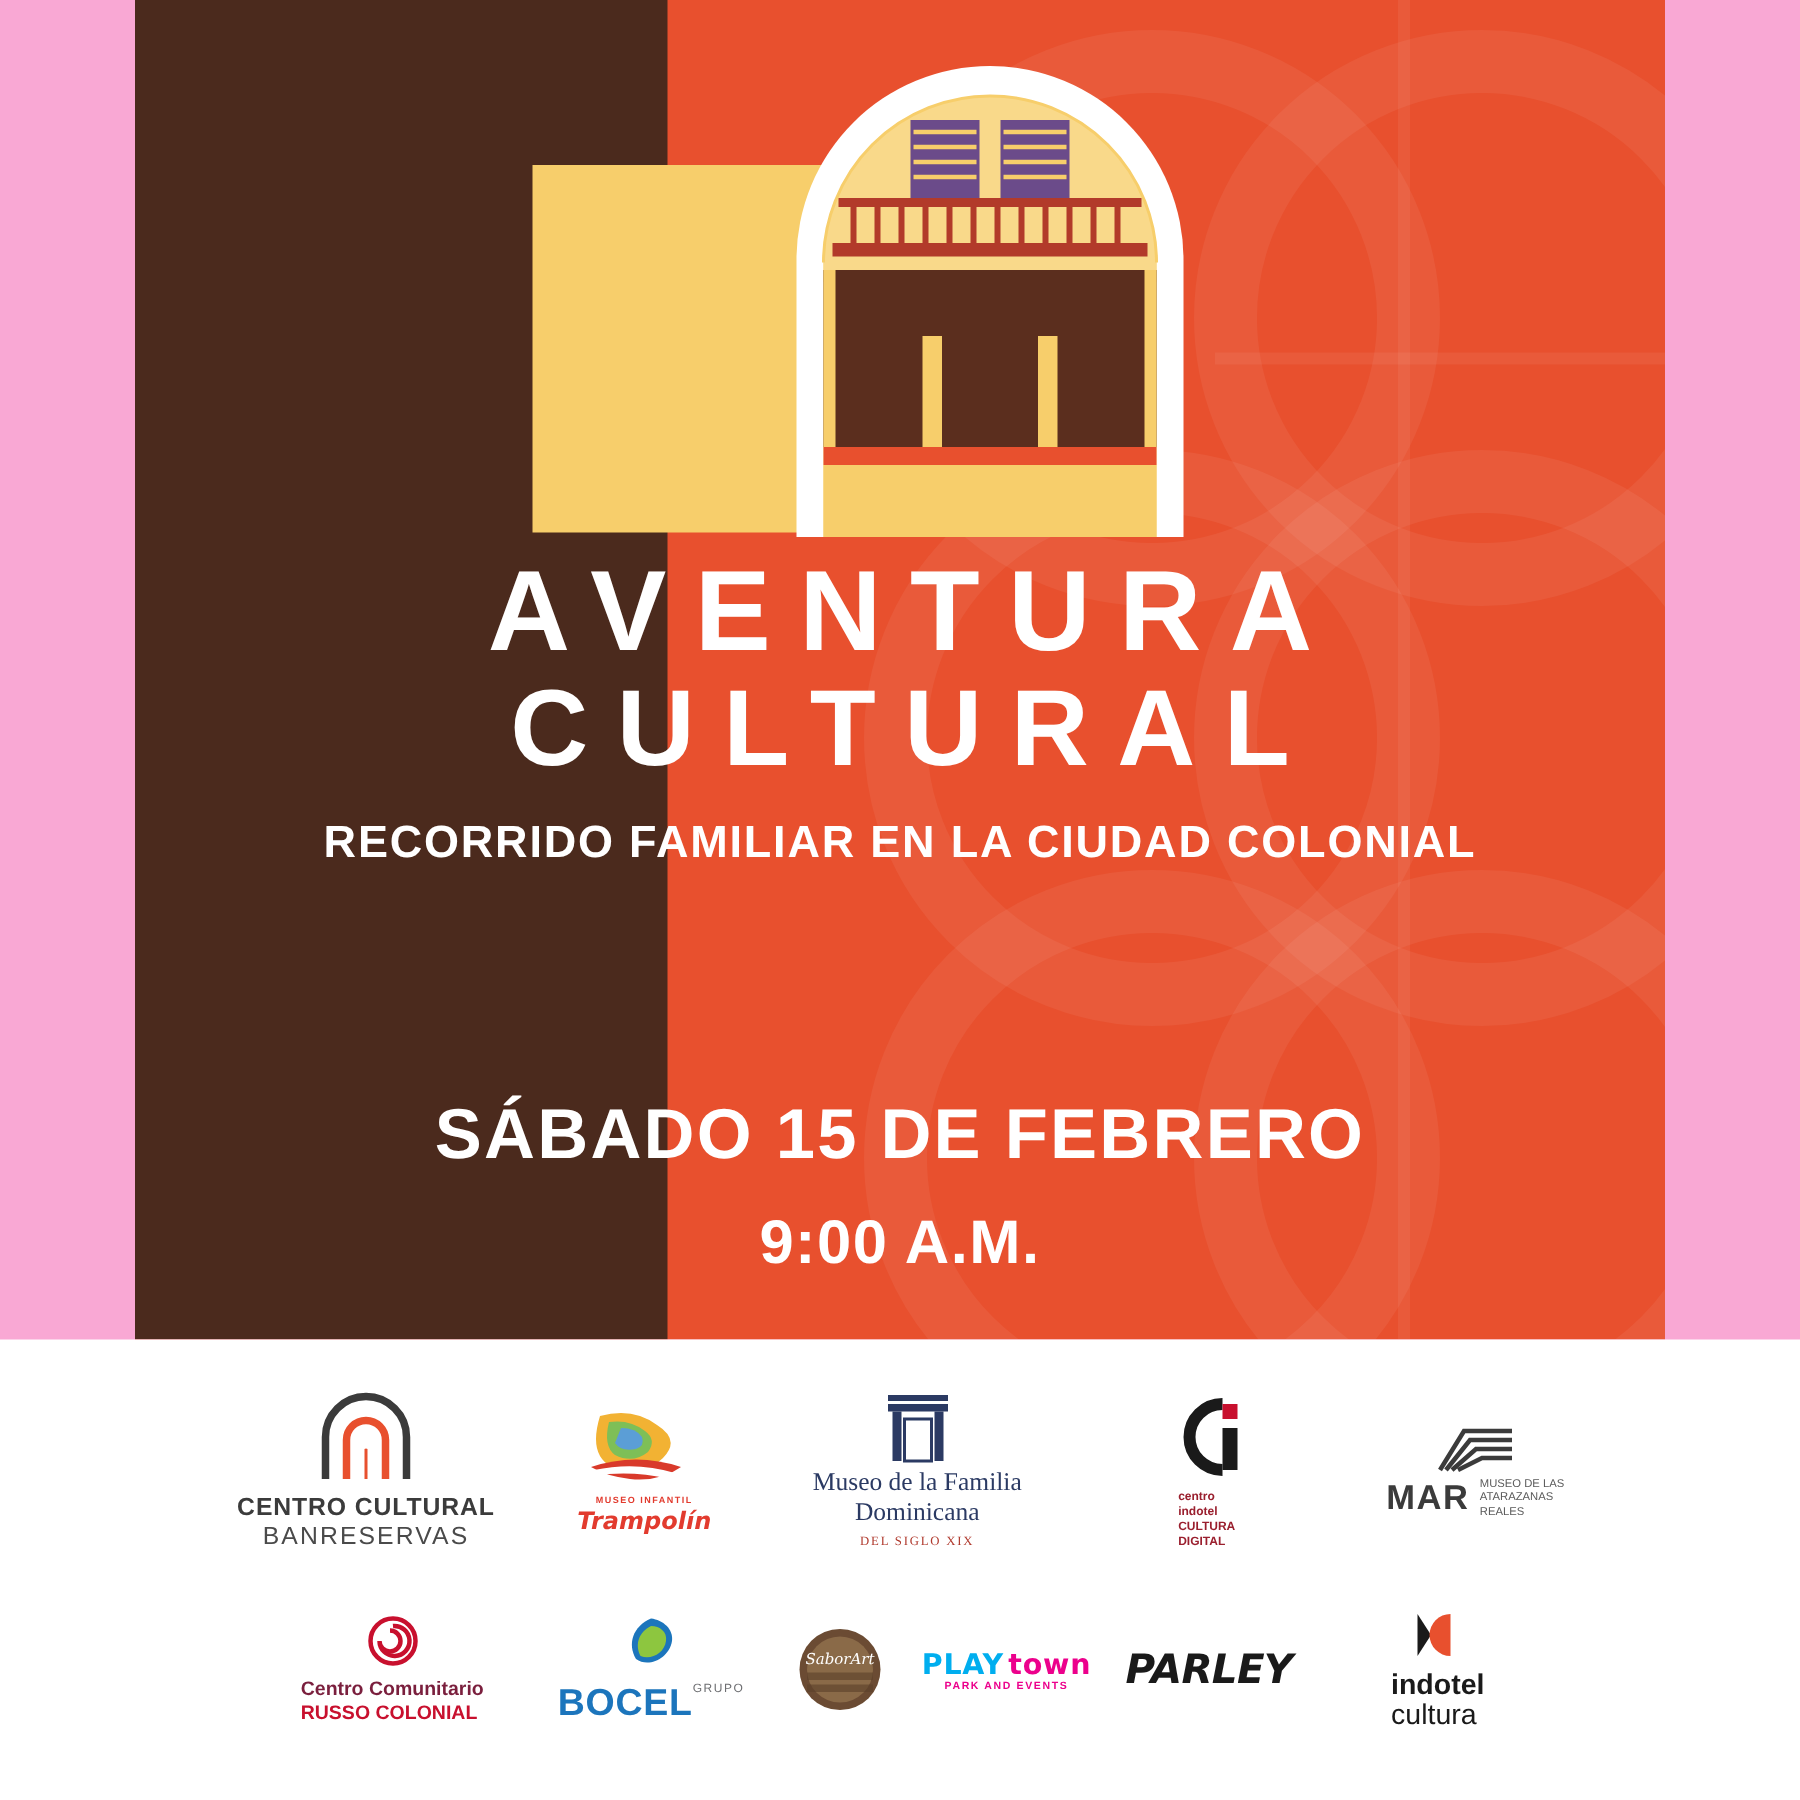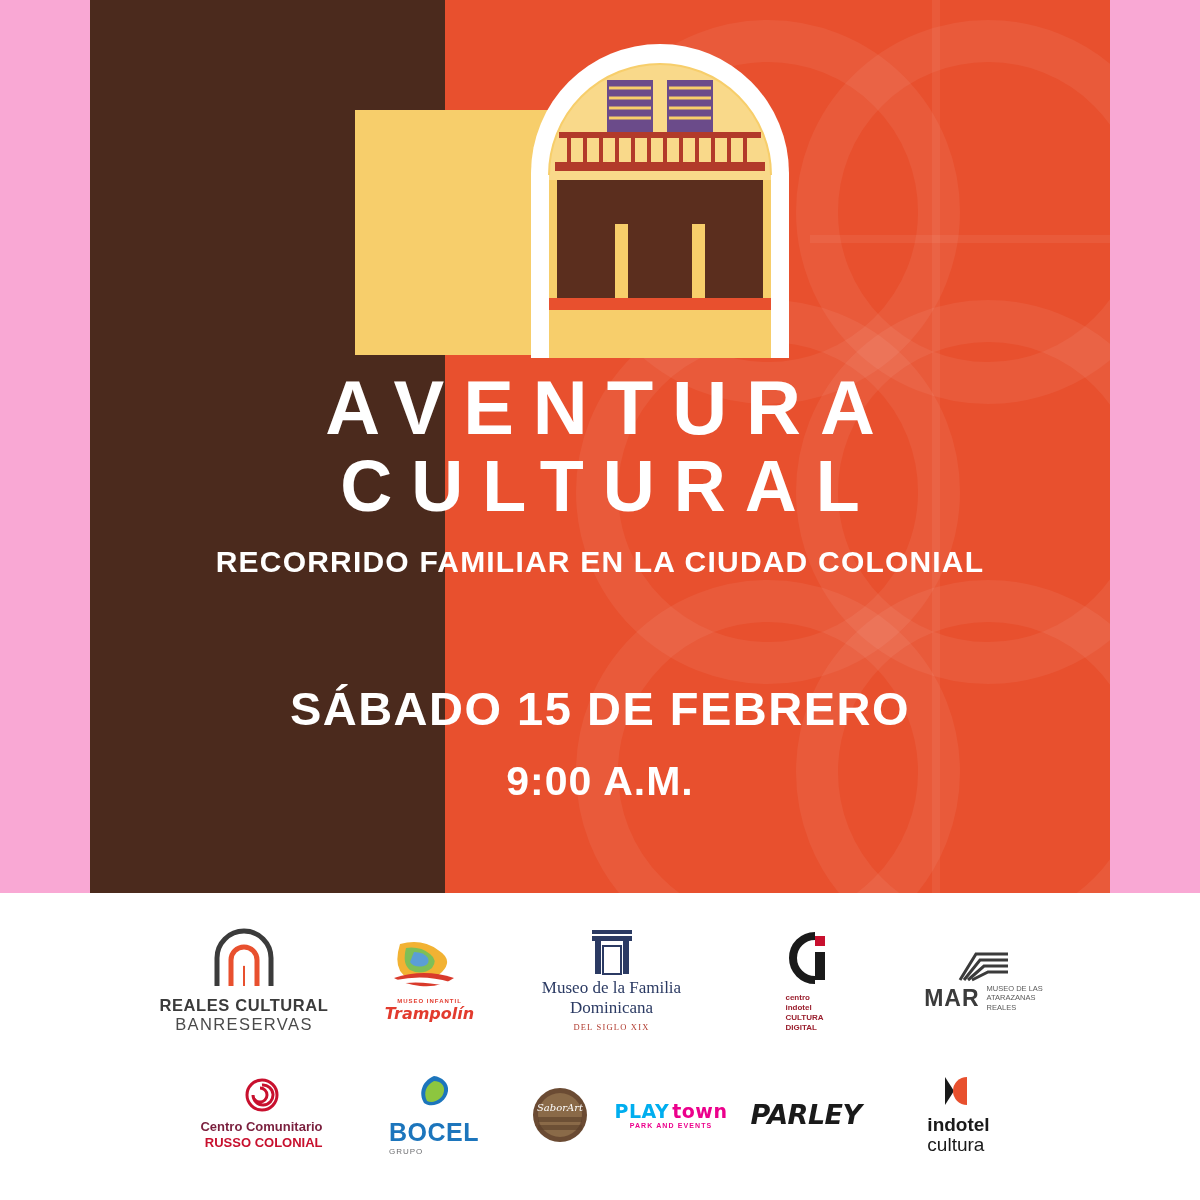--- a/index.html
+++ b/index.html
@@ -106,21 +106,21 @@
     margin-top: 18px;
     font-size: 30px;
     font-weight: bold;
     letter-spacing: 1.2px;
     color: #ffffff;
   }
 
   .date-wrap {
     position: absolute;
     left: 0;
-    top: 681px;
+    top: 728px;
     width: 1020px;
     text-align: center;
     color: #ffffff;
   }
   .date-line {
     font-size: 47px;
     font-weight: bold;
     letter-spacing: 1.5px;
   }
   .time-line {
@@ -382,21 +382,21 @@
   <div class="sponsors">
 
     <div class="sponsor-row row-1">
 
       <div class="logo" style="width:175px;">
         <svg width="66" height="62" viewBox="0 0 66 62">
           <path d="M6 58 L6 30 A27 27 0 0 1 60 30 L60 58" fill="none" stroke="#3b3b3b" stroke-width="5"></path>
           <path d="M20 58 L20 32 A13 13 0 0 1 46 32 L46 58" fill="none" stroke="#E8502E" stroke-width="5"></path>
           <path d="M32 58 L32 38 A2 2 0 0 1 34 38 L34 58" fill="#E8502E"></path>
         </svg>
-        <div class="ccb-name">REALES CULTURAL</div>
+        <div class="ccb-name">CENTRO CULTURAL</div>
         <div class="ccb-sub">BANRESERVAS</div>
       </div>
 
       <div class="logo" style="width:108px;">
         <svg width="84" height="58" viewBox="0 0 84 58">
           <path d="M12 4 q22 -6 38 6 q16 10 4 22 q-14 14 -34 6 q-16 -8 -8 -34 Z" fill="#F2B233"></path>
           <path d="M18 8 q14 -2 24 6 q8 6 2 14 q-10 8 -22 2 q-8 -6 -4 -22 Z" fill="#7EBF57"></path>
           <path d="M26 12 q10 0 14 6 q2 6 -4 8 q-10 2 -14 -4 Z" fill="#5B9ED6"></path>
           <path d="M6 38 q30 -10 60 0 q-14 10 -34 8 q-16 -2 -26 -8 Z" fill="#D93A2B"></path>
           <path d="M8 40 q28 -6 54 2 l-4 4 q-26 -6 -50 -2 Z" fill="#ffffff"></path>
@@ -452,33 +452,33 @@
       </div>
     </div>
 
     <div class="sponsor-row row-2">
 
       <div class="logo row-flex" style="width:155px;">
         <svg width="34" height="34" viewBox="0 0 34 34">
           <circle cx="17" cy="17" r="15" fill="none" stroke="#C8102E" stroke-width="3"></circle>
           <path d="M17 7 a10 10 0 1 1 -9 10 a7 7 0 1 0 7 -7" fill="none" stroke="#C8102E" stroke-width="3"></path>
         </svg>
-        <div style="display:flex;flex-direction:column;align-items:flex-end;">
+        <div style="display:flex;flex-direction:column;align-items:flex-start;">
           <div class="ccc-1">Centro Comunitario</div>
           <div class="ccc-2">RUSSO COLONIAL</div>
         </div>
       </div>
 
 
       <div class="logo row-flex" style="width:130px;">
         <svg width="40" height="38" viewBox="0 0 40 38">
           <path d="M20 3 C8 8 4 20 10 30 C18 36 32 30 34 18 C35 10 28 4 20 3 Z" fill="#1c75bc"></path>
           <path d="M20 8 C12 12 9 20 13 28 C20 31 29 26 30 18 C31 12 26 8 20 8 Z" fill="#8DC63F"></path>
         </svg>
-        <div style="display:flex;flex-direction:column;align-items:flex-start;">
+        <div style="display:flex;flex-direction:row;align-items:flex-start;">
           <div class="bocel-txt">BOCEL</div>
           <div class="bocel-sub">GRUPO</div>
         </div>
       </div>
 
       <div class="logo" style="width:62px;">
         <svg width="56" height="56" viewBox="0 0 56 56">
           <circle cx="28" cy="28" r="27" fill="#6B4B33"></circle>
           <circle cx="28" cy="28" r="22" fill="#8a6a48"></circle>
           <rect x="6" y="30" width="44" height="5" fill="#5a3f2a" opacity="0.6"></rect>

